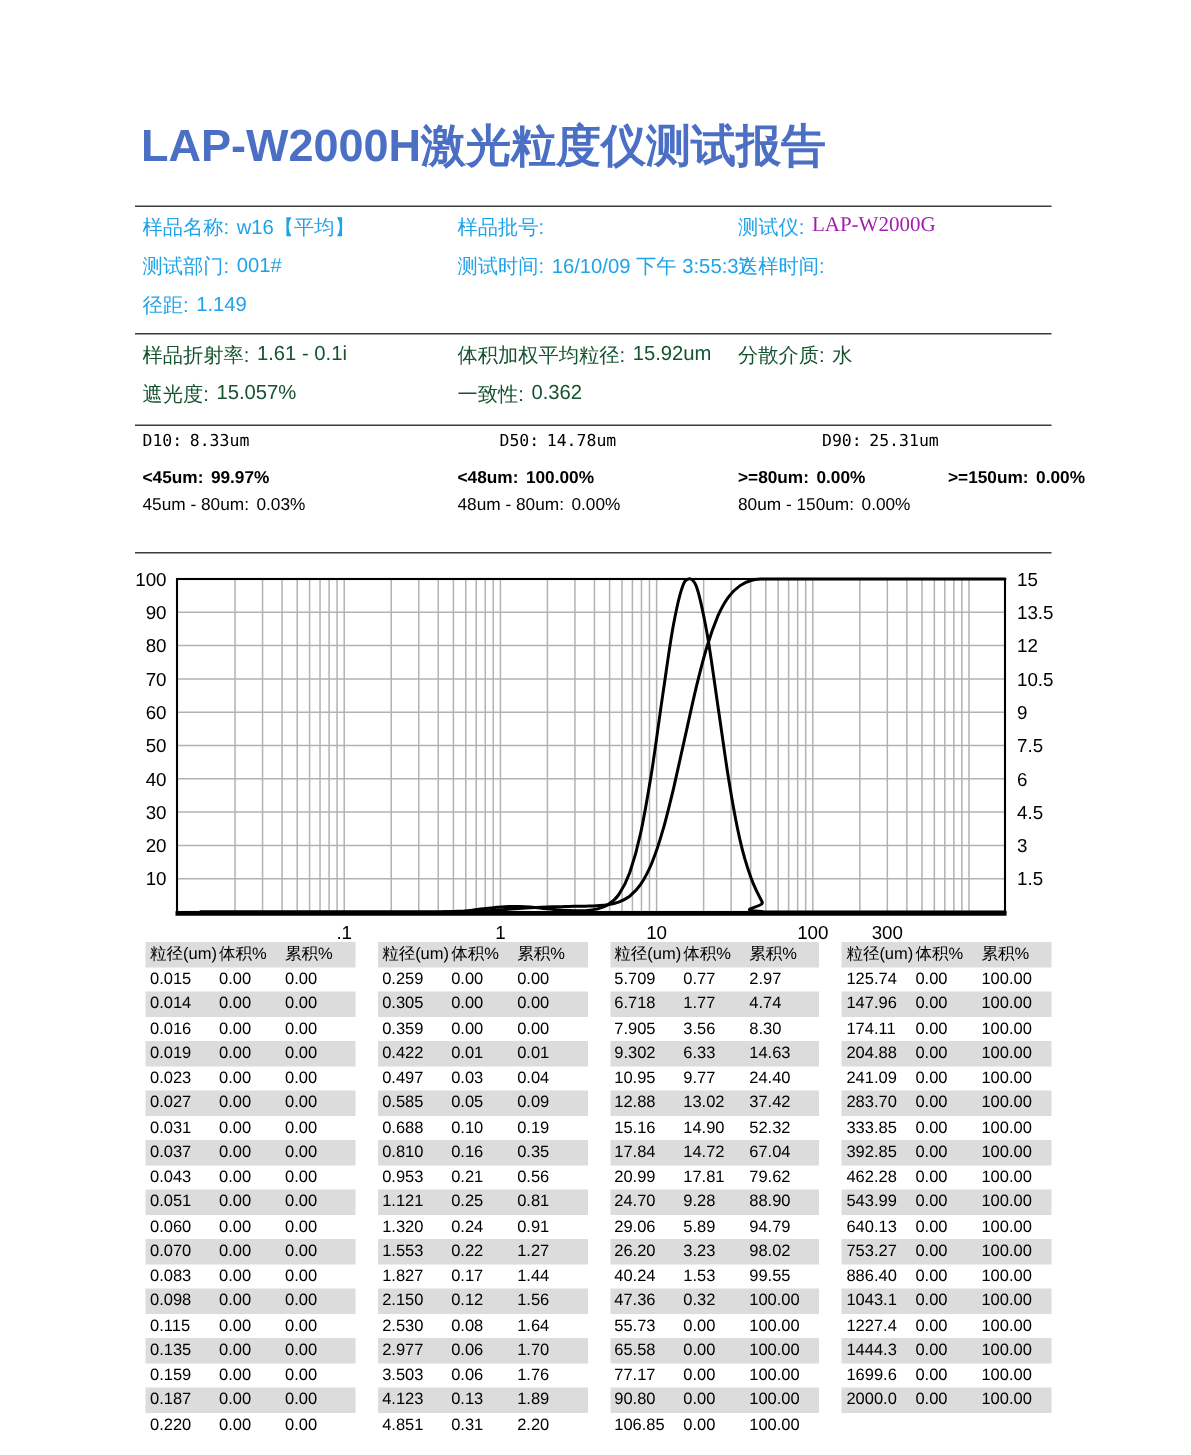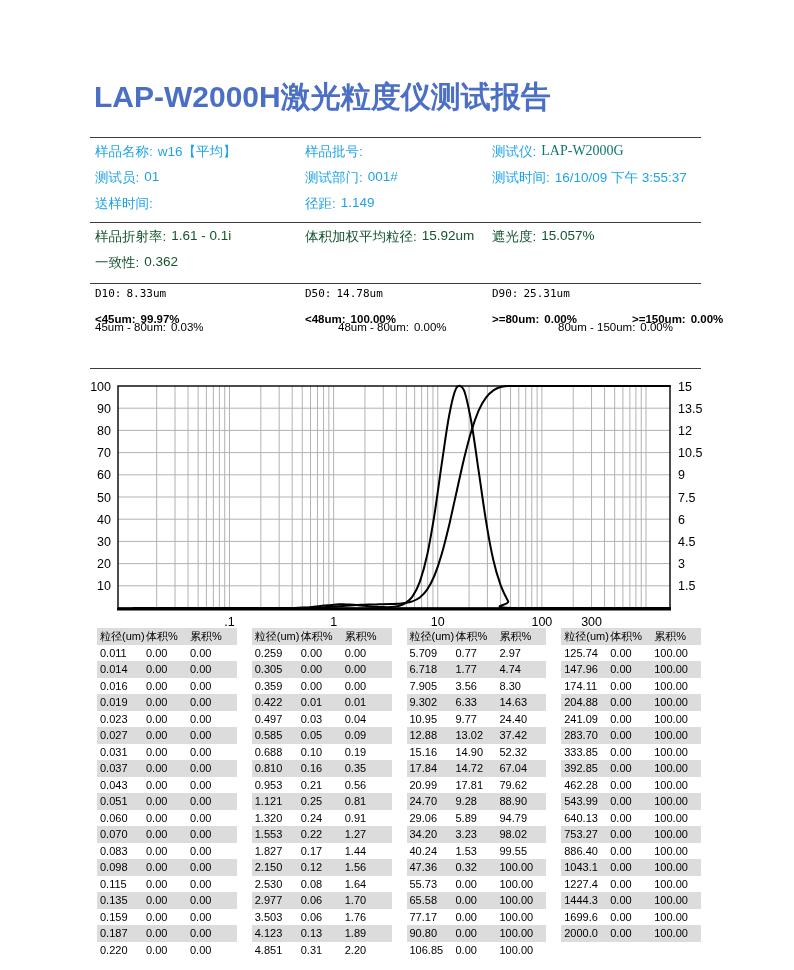--- a/index.html
+++ b/index.html
@@ -14,21 +14,21 @@
   
   .grid3{left:95px;width:606px;display:grid;grid-template-columns:210px 187px 1fr;}
   .grid4{left:95px;width:640px;display:grid;grid-template-columns:210px 187px 140px 1fr;font-weight:bold;}
   .frow{height:26px;display:flex;align-items:flex-start;white-space:nowrap;}
   .info-sec{color:#1FA3E8;font-size:13.5px;}
   .param-sec{color:#14532d;font-size:13.5px;}
   .summary-sec{color:#000;font-size:11.5px;}
   .mono{font-family:"DejaVu Sans Mono","Liberation Mono",monospace;font-size:11px;}
   .lbl{margin-right:5px;}
   .val{}
-  .serif{font-family:"Liberation Serif","DejaVu Serif",serif;color:#0f766e;font-size:14px;}
+  .serif{font-family:"Liberation Serif","DejaVu Serif",serif;color:#a21caf;font-size:14px;}
   
   .chart-wrap{left:85px;top:380px;width:702px;height:250px;}
   
   .ptable{left:97px;top:628px;width:604px;display:flex;gap:15px;
           font-size:11px;color:#000;}
   .pt-group{width:147px;}
   .pt-row{display:flex;height:16.5px;line-height:16.5px;white-space:nowrap;}
   .pt-row.alt,.pt-row.pt-head{background:#dcdcdc;}
   .pt-row .c0{width:46px;padding-left:3px;overflow:visible;}
   .pt-row .c1{width:44px;}
@@ -48,24 +48,20 @@
   </div>
   <div class="frow">
     <span class="lbl">样品批号:</span>
     <span class="val"></span>
   </div>
   <div class="frow">
     <span class="lbl">测试仪:</span>
     <span class="val serif">LAP-W2000G</span>
   </div>
   <div class="frow">
-    <span class="lbl">测试员:</span>
-    <span class="val">01</span>
-  </div>
-  <div class="frow">
     <span class="lbl">测试部门:</span>
     <span class="val">001#</span>
   </div>
   <div class="frow">
     <span class="lbl">测试时间:</span>
     <span class="val">16/10/09 下午 3:55:37</span>
   </div>
   <div class="frow">
     <span class="lbl">送样时间:</span>
     <span class="val"></span>
@@ -82,32 +78,36 @@
 <div class="abs grid3 param-sec" style="top:228px;">
   <div class="frow">
     <span class="lbl">样品折射率:</span>
     <span class="val">1.61 - 0.1i</span>
   </div>
   <div class="frow">
     <span class="lbl">体积加权平均粒径:</span>
     <span class="val">15.92um</span>
   </div>
   <div class="frow">
+    <span class="lbl">分散介质:</span>
+    <span class="val">水</span>
+  </div>
+  <div class="frow">
     <span class="lbl">遮光度:</span>
     <span class="val">15.057%</span>
   </div>
   <div class="frow">
     <span class="lbl">一致性:</span>
     <span class="val">0.362</span>
   </div>
 </div>
 
 <div class="abs hline" style="top:283px;"></div>
 
-<div class="abs grid3 summary-sec mono" style="top:287px;height:25px;">
+<div class="abs grid3 summary-sec mono" style="top:287px;height:25px;gap:28px;">
   <div class="frow">
     <span class="lbl">D10:</span>
     <span class="val">8.33um</span>
   </div>
   <div class="frow">
     <span class="lbl">D50:</span>
     <span class="val">14.78um</span>
   </div>
   <div class="frow">
     <span class="lbl">D90:</span>
@@ -125,21 +125,21 @@
   </div>
   <div class="frow">
     <span class="lbl">&gt;=80um:</span>
     <span class="val">0.00%</span>
   </div>
   <div class="frow">
     <span class="lbl">&gt;=150um:</span>
     <span class="val">0.00%</span>
   </div>
 </div>
-<div class="abs grid3 summary-sec" style="top:321px;height:25px;gap:33px;">
+<div class="abs grid3 summary-sec" style="top:331px;height:25px;">
   <div class="frow">
     <span class="lbl">45um - 80um:</span>
     <span class="val">0.03%</span>
   </div>
   <div class="frow">
     <span class="lbl">48um - 80um:</span>
     <span class="val">0.00%</span>
   </div>
   <div class="frow">
     <span class="lbl">80um - 150um:</span>
@@ -238,21 +238,21 @@
 </div>
 
 <div class="abs ptable" id="ptable">
     <div class="pt-group">
       <div class="pt-row pt-head">
         <span class="c0">粒径(um)</span>
         <span class="c1">体积%</span>
         <span class="c2">累积%</span>
       </div>
       <div class="pt-row">
-        <span class="c0">0.011</span>
+        <span class="c0">0.015</span>
         <span class="c1">0.00</span>
         <span class="c2">0.00</span>
       </div>
       <div class="pt-row alt">
         <span class="c0">0.014</span>
         <span class="c1">0.00</span>
         <span class="c2">0.00</span>
       </div>
       <div class="pt-row">
         <span class="c0">0.016</span>
@@ -497,21 +497,21 @@
         <span class="c0">24.70</span>
         <span class="c1">9.28</span>
         <span class="c2">88.90</span>
       </div>
       <div class="pt-row">
         <span class="c0">29.06</span>
         <span class="c1">5.89</span>
         <span class="c2">94.79</span>
       </div>
       <div class="pt-row alt">
-        <span class="c0">34.20</span>
+        <span class="c0">26.20</span>
         <span class="c1">3.23</span>
         <span class="c2">98.02</span>
       </div>
       <div class="pt-row">
         <span class="c0">40.24</span>
         <span class="c1">1.53</span>
         <span class="c2">99.55</span>
       </div>
       <div class="pt-row alt">
         <span class="c0">47.36</span>

